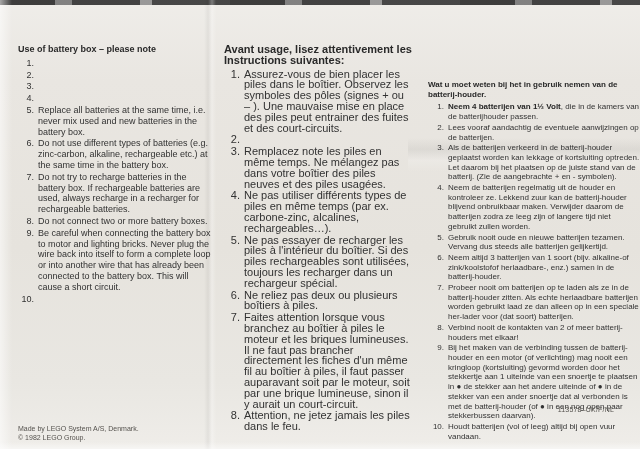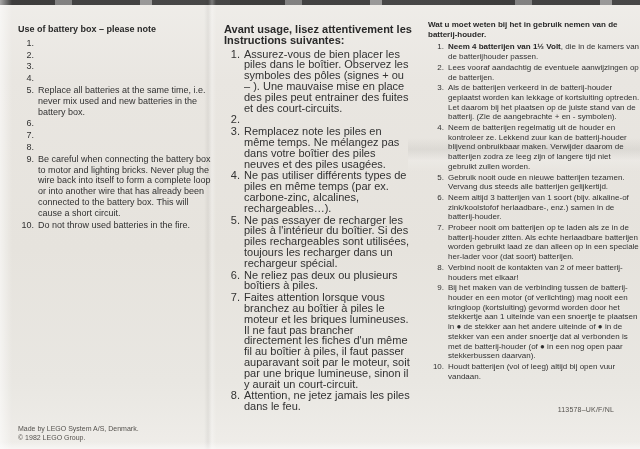--- a/index.html
+++ b/index.html
@@ -34,27 +34,27 @@
     position:absolute; top:138px; left:408px; width:232px; height:34px;
     background: linear-gradient(180deg, rgba(0,0,0,0), rgba(0,0,0,0.05), rgba(255,255,255,0.18), rgba(0,0,0,0));
     pointer-events:none;
   }
   .bottom-light {
     position:absolute; bottom:0; left:0; right:0; height:7px;
     background: linear-gradient(0deg, rgba(255,255,255,0.5), rgba(255,255,255,0));
     pointer-events:none;
   }
   .cols {
-    position:absolute; left:18px; top:20px;
+    position:absolute; left:18px; top:40px;
     display:flex; align-items:flex-start;
   }
   .col { box-sizing:border-box; }
   .col-en { width:194px; margin-right:12px; font-size:9px; line-height:10.8px; padding-top:4px; }
   .col-fr { width:188px; margin-right:16px; font-size:11px; line-height:10.8px; padding-top:4px; }
-  .col-nl { width:212px; font-size:8px;  line-height:9.7px; padding-top:0; }
+  .col-nl { width:212px; font-size:8px;  line-height:9.7px; padding-top:0;margin-top:40px; }
   .col-heading {
     font-weight:bold; color:#292929; margin:0 0 3px 0;
     font-size:inherit; line-height:inherit;
   }
   .item { display:flex; margin-bottom:1px; }
   .num  { flex:none; width:16px; text-align:right; padding-right:4px; }
   .txt  { flex:1; }
   .txt b { color:#262626; }
   .footer {
     position:absolute; left:18px; top:424px;
@@ -90,34 +90,36 @@
           </div>
           <div class="item">
             <span class="num">4.</span>
           </div>
           <div class="item">
             <span class="num">5.</span>
             <span class="txt">Replace all batteries at the same time, i.e. never mix used and new batteries in the battery box.</span>
           </div>
           <div class="item">
             <span class="num">6.</span>
+            <span class="txt">Do not use different types of batteries (e.g. zinc-carbon, alkaline, rechargeable etc.) at the same time in the battery box.</span>
           </div>
           <div class="item">
             <span class="num">7.</span>
+            <span class="txt">Do not try to recharge batteries in the battery box. If rechargeable batteries are used, always recharge in a recharger for rechargeable batteries.</span>
           </div>
           <div class="item">
             <span class="num">8.</span>
+            <span class="txt">Do not connect two or more battery boxes.</span>
           </div>
           <div class="item">
             <span class="num">9.</span>
             <span class="txt">Be careful when connecting the battery box to motor and lighting bricks. Never plug the wire back into itself to form a complete loop or into another wire that has already been connected to the battery box. This will cause a short circuit.</span>
           </div>
           <div class="item">
             <span class="num">10.</span>
-            <span class="txt">Do not throw used batteries in the fire.</span>
           </div>
         </div>
     </div>
 
     <div class="col col-fr">
       <div class="col-heading">Avant usage, lisez attentivement les In­structions suivantes:</div>
       <div>
           <div class="item">
             <span class="num">1.</span>
             <span class="txt">Assurez-vous de bien placer les piles dans le boîtier. Observez les symboles des pôles (signes + ou – ). Une mauvaise mise en place des piles peut entrainer des fuites et des court-circuits.</span>

